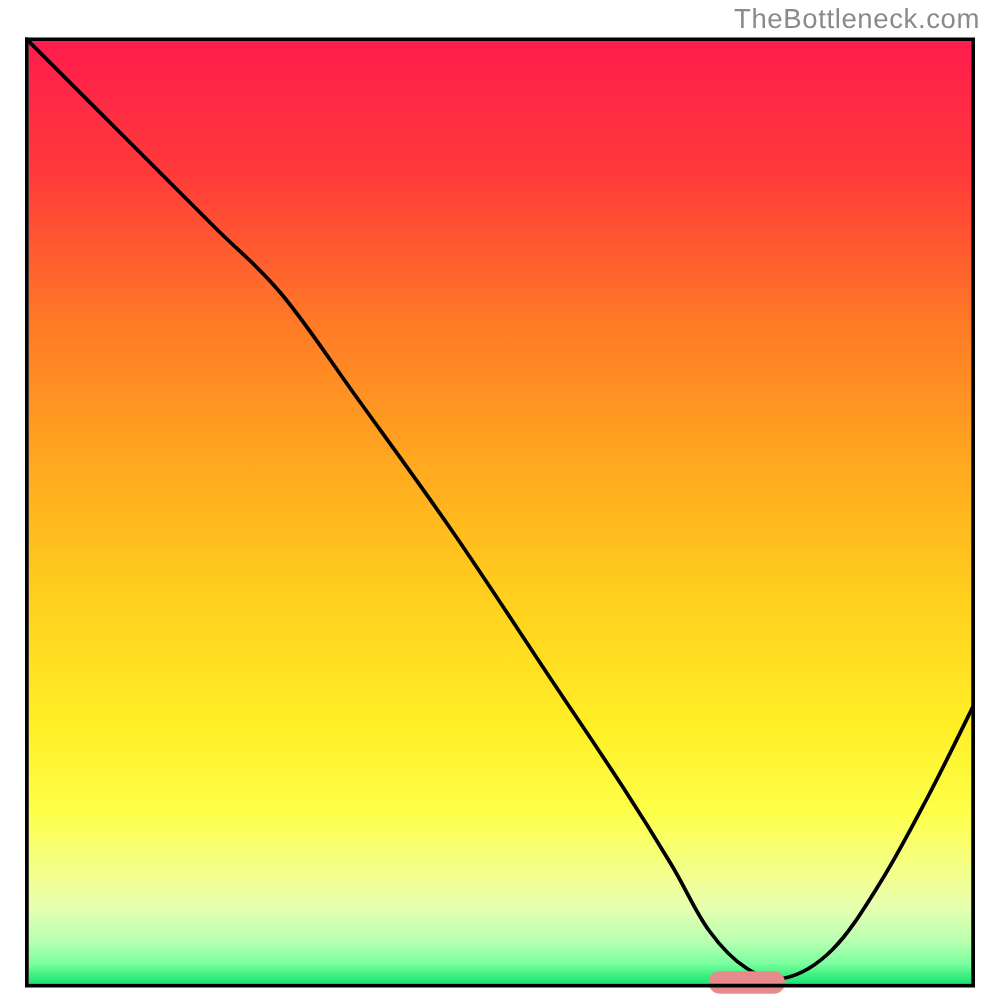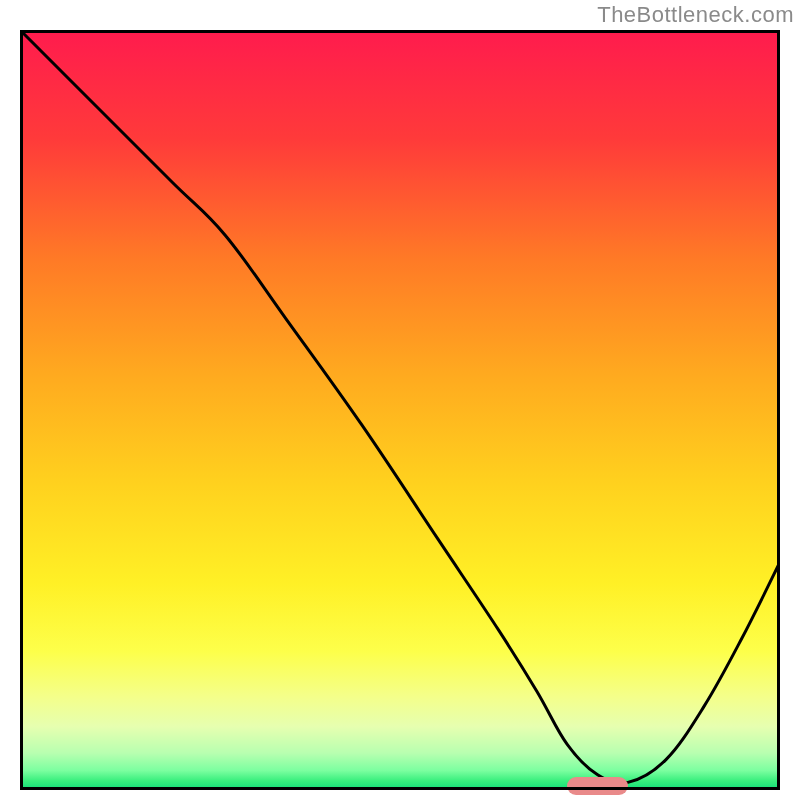--- a/index.html
+++ b/index.html
@@ -7,21 +7,21 @@
     padding: 0;
     width: 800px;
     height: 800px;
     background: #ffffff;
     font-family: Arial, Helvetica, sans-serif;
     overflow: hidden;
   }
   .attribution {
     position: absolute;
     top: 2px;
-    right: 6px;
+    right: 16px;
     font-size: 22px;
     font-weight: 500;
     color: #8a8a8a;
     letter-spacing: 0.5px;
     z-index: 10;
   }
   .plot-area {
     position: absolute;
     left: 20px;
     top: 30px;

